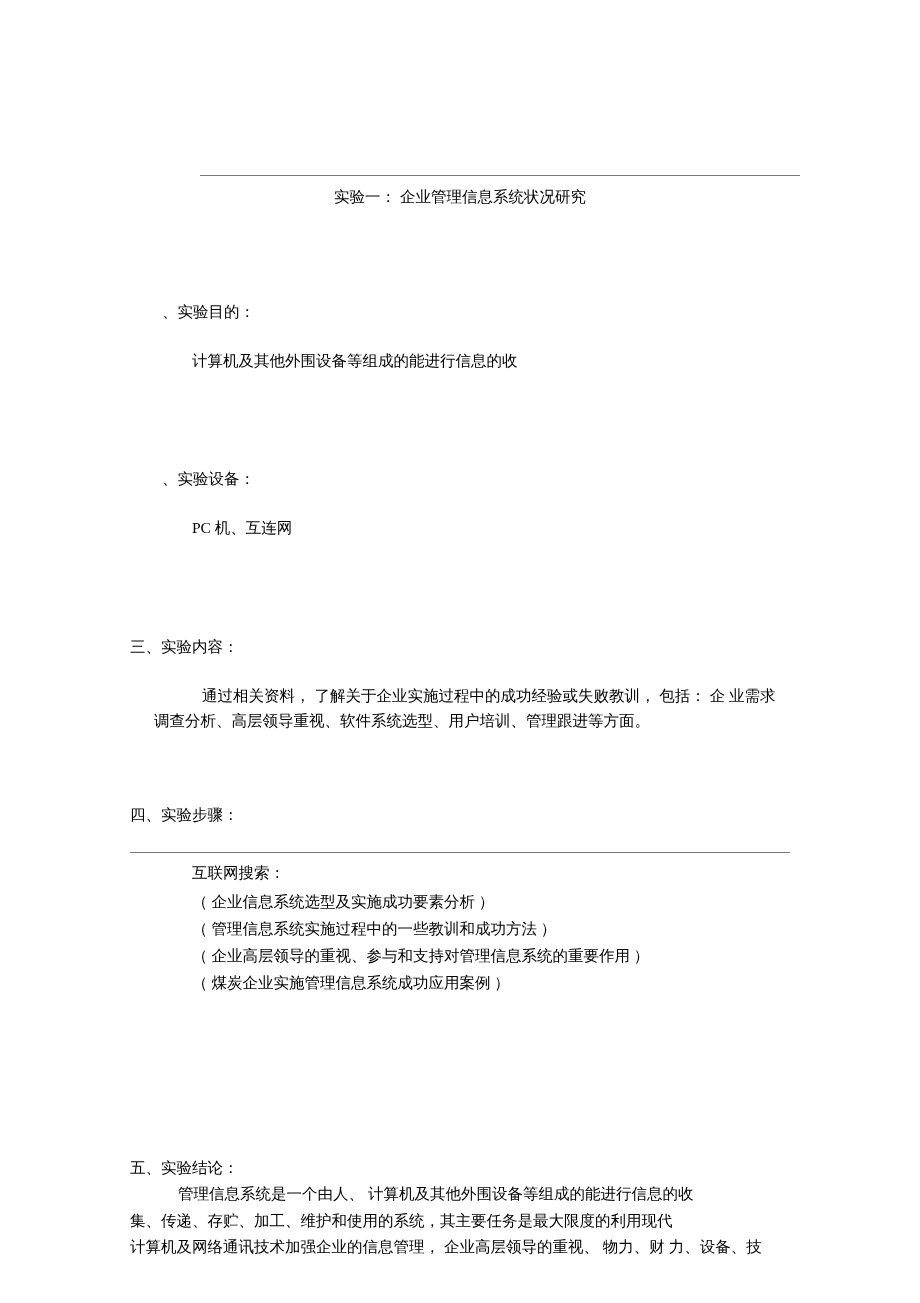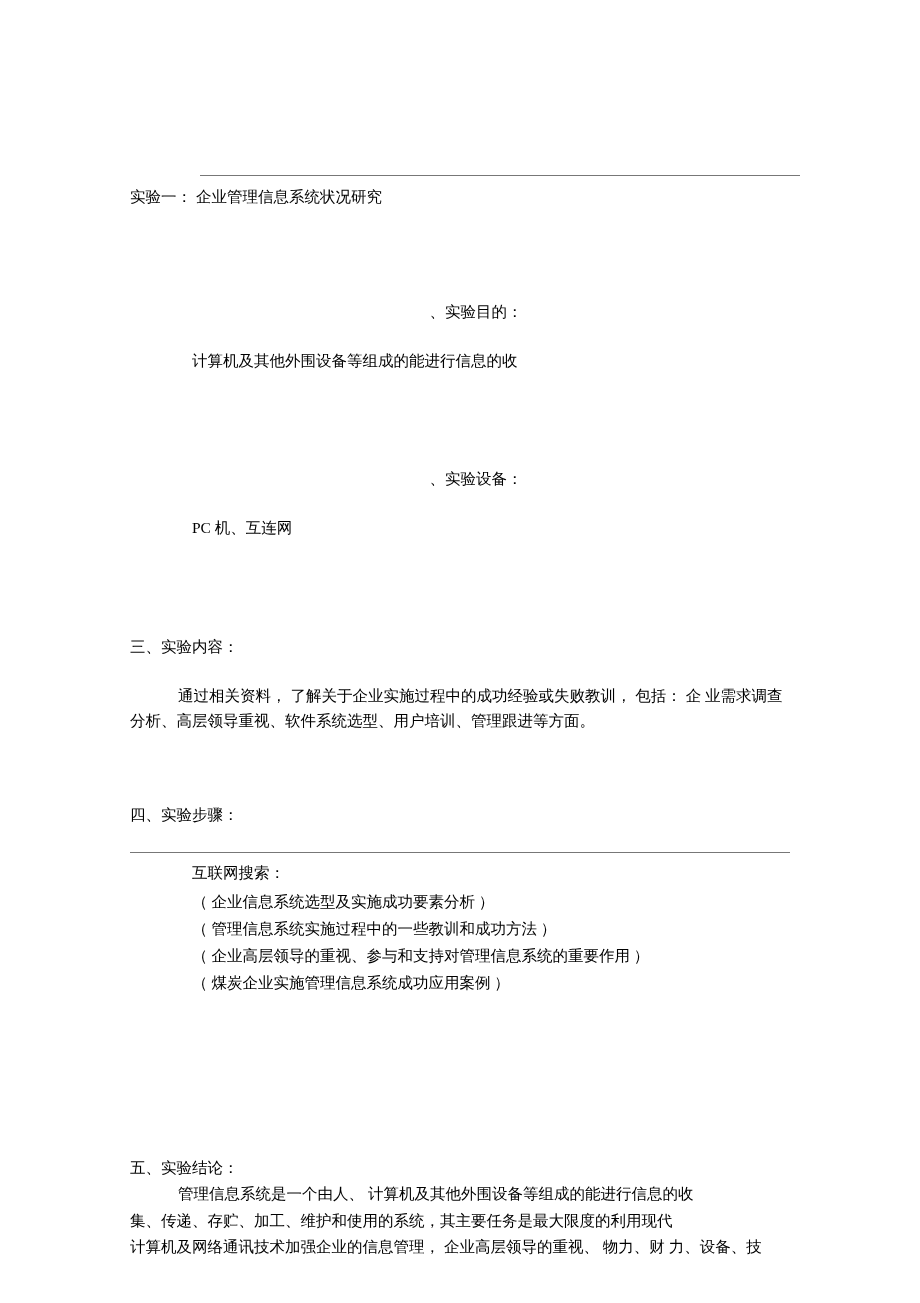--- a/index.html
+++ b/index.html
@@ -13,47 +13,48 @@
     line-height: 1.6;
     position: relative;
   }
   .page {
     padding: 185px 130px 60px 130px;
     position: relative;
   }
   .title-line {
     margin-bottom: 90px;
     position: relative;
+    text-align: center;
   }
   .title-underline {
     position: absolute;
     top: -10px;
     left: 70px;
     right: -10px;
     border-top: 1px solid #777;
   }
   .section-label {
     margin-bottom: 24px;
   }
   .section-label-indent {
     margin-left: 32px;
     margin-bottom: 24px;
-    text-align: center;
   }
   .body-text {
     margin-left: 62px;
     margin-bottom: 24px;
   }
   .body-text-narrow {
     margin-left: 62px;
     margin-bottom: 12px;
   }
   .gap-large { height: 70px; }
   .para {
     margin-bottom: 0;
+    margin-left: 24px;
   }
   .para-indent {
     text-indent: 48px;
   }
   .list-line {
     margin-left: 62px;
     line-height: 1.75;
   }
   .hr-line {
     border: none;

